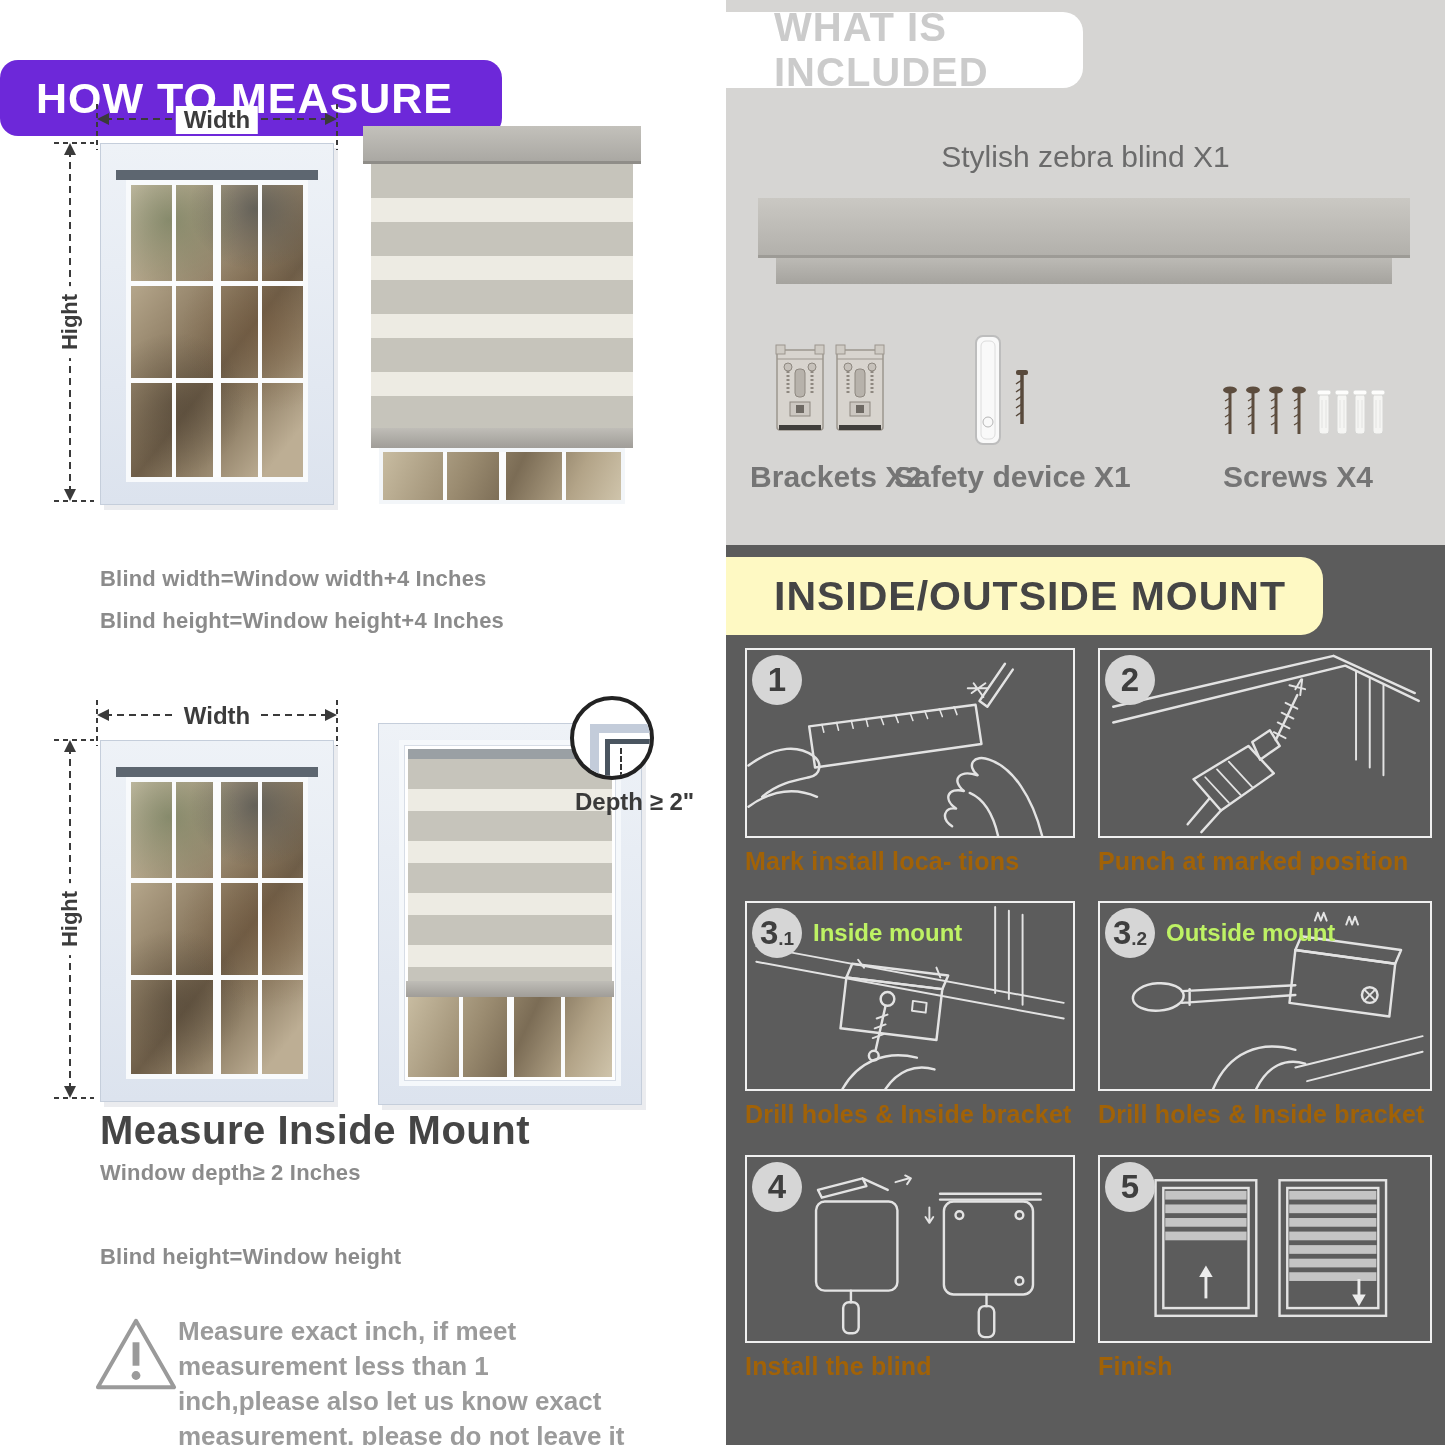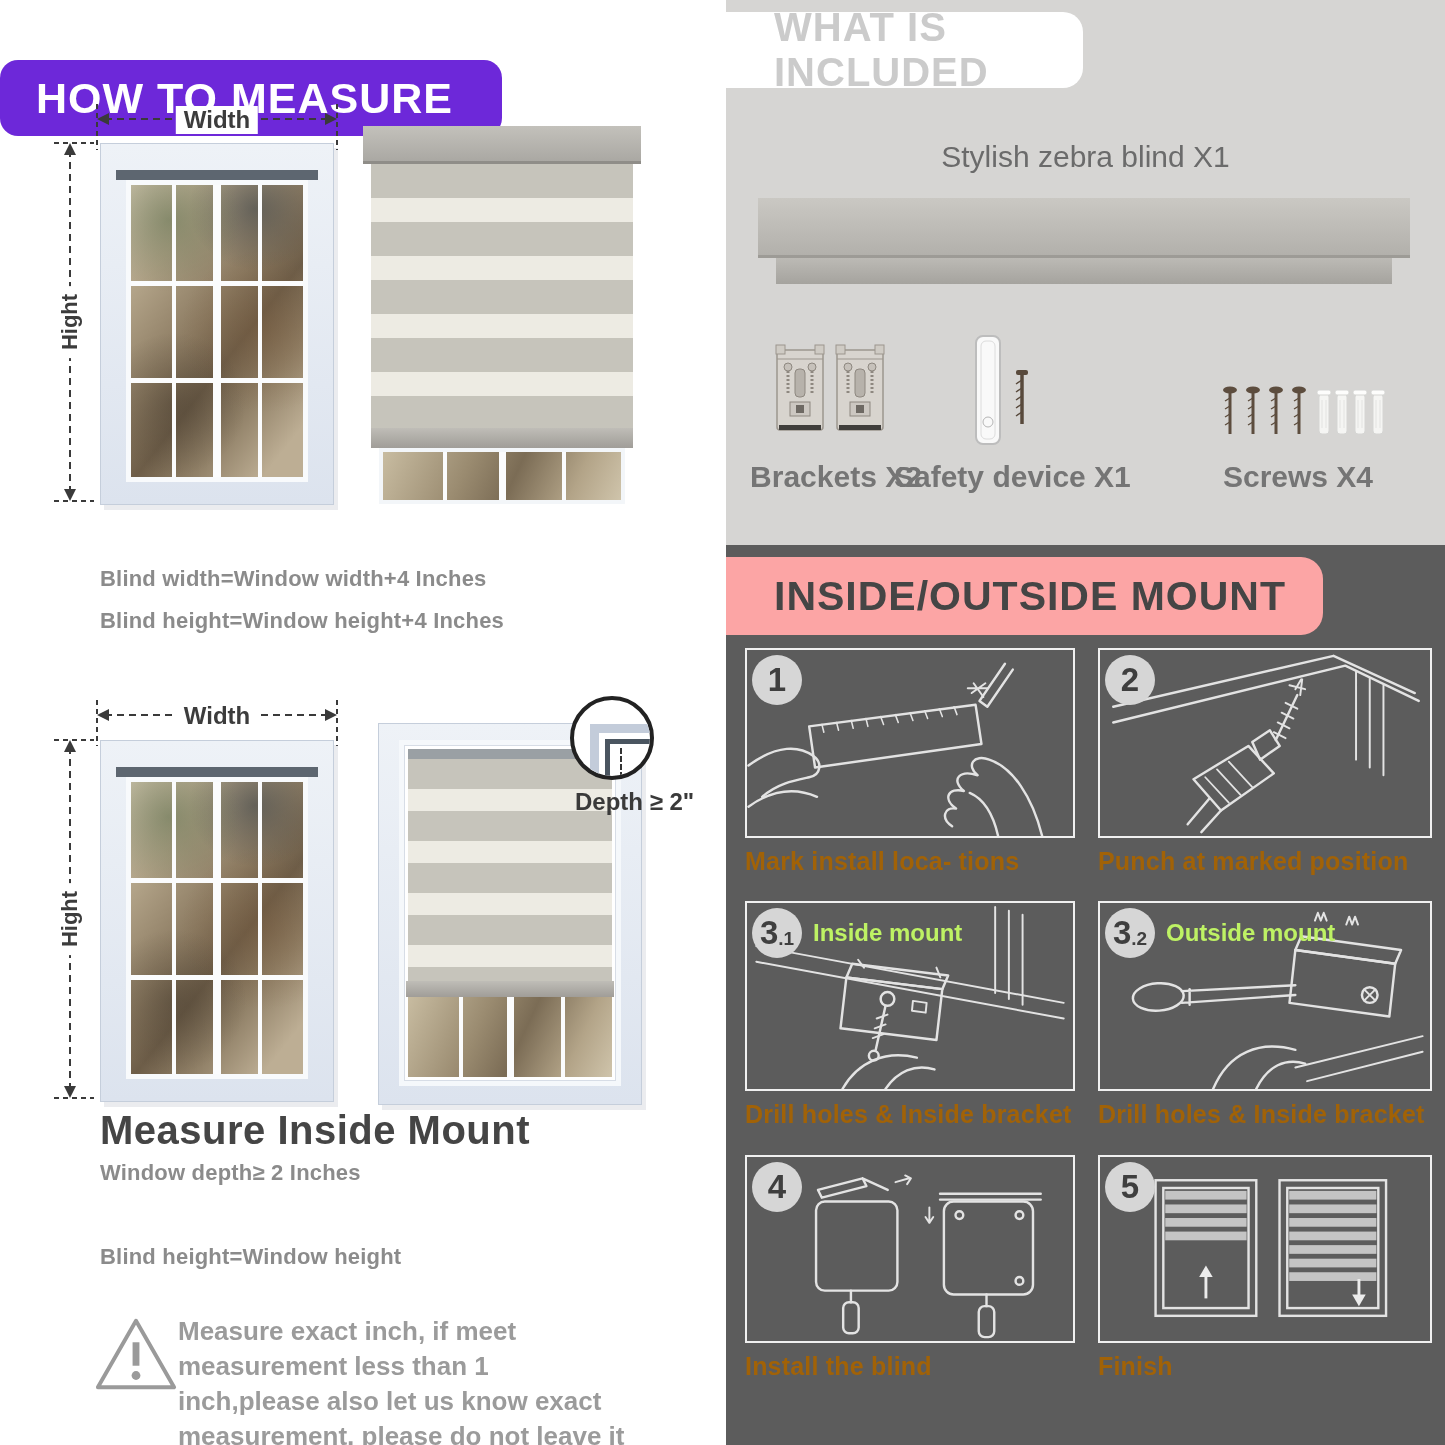--- a/index.html
+++ b/index.html
@@ -86,21 +86,21 @@
   .included-header span{color:#cbcbcb;font-weight:bold;font-size:40px;letter-spacing:1px;}
   .included-subtitle{position:absolute;left:0;top:140px;width:100%;text-align:center;
                      font-size:30px;font-weight:normal;color:#6b6b6b;}
   .hr-top{position:absolute;left:32px;top:198px;width:652px;height:60px;
           background:linear-gradient(180deg,#cac8c3,#b1afaa);box-shadow:inset 0 -3px 0 #9d9b96;}
   .hr-bottom{position:absolute;left:50px;top:258px;width:616px;height:26px;
              background:linear-gradient(180deg,#bcbab5,#a5a39e);}
   .item-label{position:absolute;text-align:center;font-size:30px;font-weight:bold;color:#757575;white-space:nowrap;}
 
   .right-bottom{position:absolute;left:726px;top:545px;width:719px;height:900px;background:#5c5c5c;}
-  .mount-header{position:absolute;left:0;top:12px;width:597px;height:78px;background:#fca5a5;
+  .mount-header{position:absolute;left:0;top:12px;width:597px;height:78px;background:#fef9c3;
                 border-radius:0 22px 22px 0;display:flex;align-items:center;padding-left:48px;box-sizing:border-box;}
   .mount-header span{color:#454545;font-weight:bold;font-size:41px;letter-spacing:1px;}
 
   .step{position:absolute;}
   .panel{position:relative;border:2px solid #f0f0f0;background:#5c5c5c;box-sizing:border-box;}
   .panel svg.art{position:absolute;inset:0;width:100%;height:100%;}
   .badge{position:absolute;left:5px;top:5px;width:50px;height:50px;border-radius:50%;background:#d6d6d6;
          display:flex;align-items:center;justify-content:center;color:#3f3f3f;font-weight:bold;}
   .b-main{font-size:33px;}
   .b-sub{font-size:19px;margin-top:12px;}

